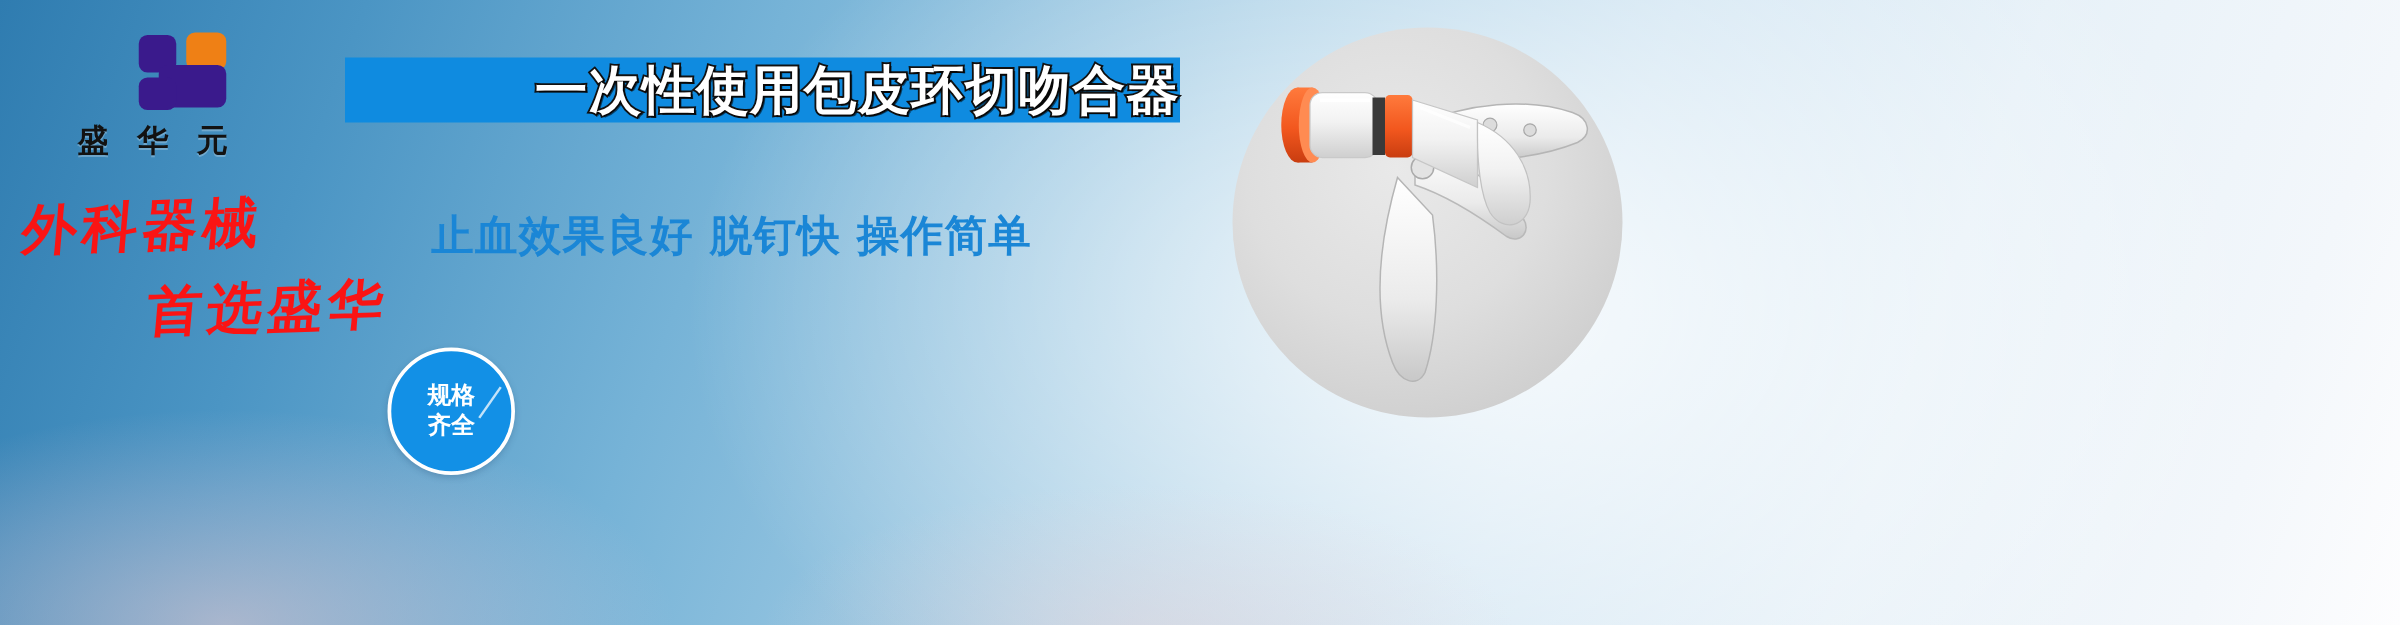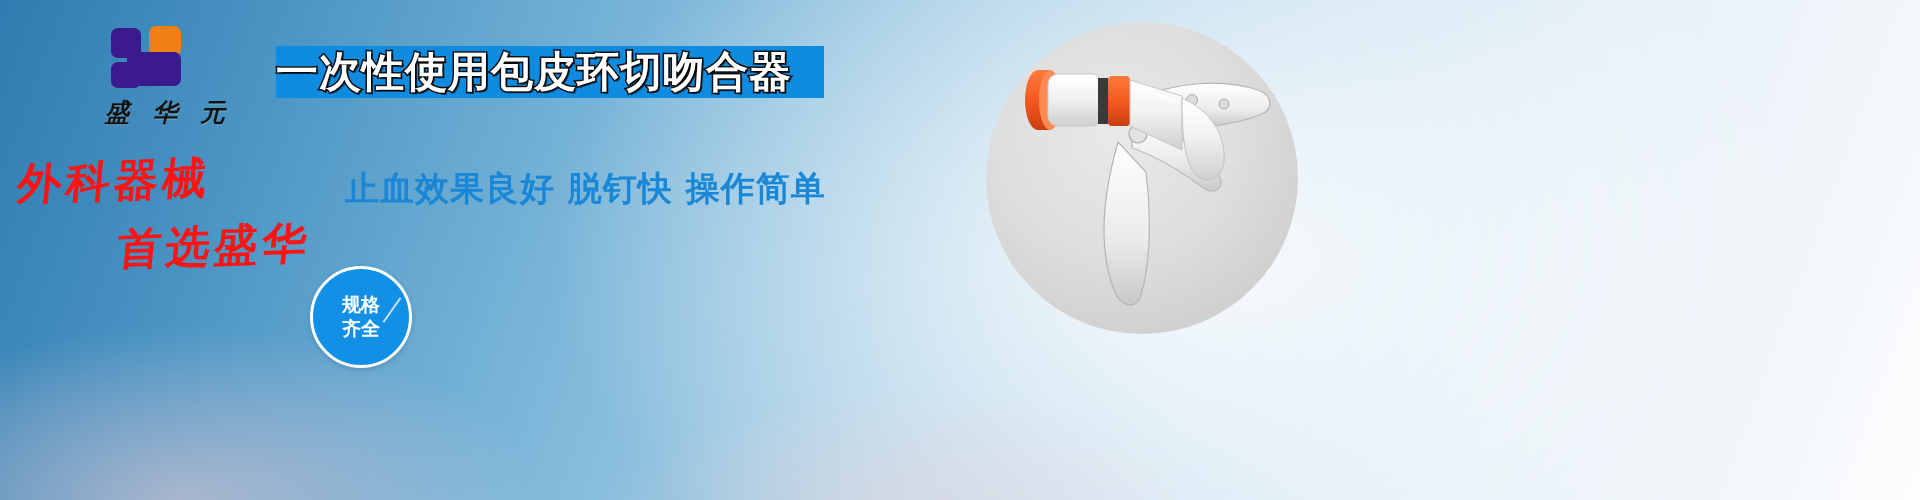--- a/index.html
+++ b/index.html
@@ -28,31 +28,30 @@
 
   
   .logo-wrap{position:absolute;left:62px;top:26px;width:170px;}
   .logo-mark{position:relative;width:72px;height:64px;margin:0 auto;}
   .lg{position:absolute;border-radius:7px;}
   .lg-a{left:0px;  top:2px;  width:30px;height:30px;background:#3a1a8c;}
   .lg-b{left:38px; top:0px;  width:32px;height:30px;background:#ef8015;}
   .lg-c{left:16px; top:26px; width:54px;height:34px;background:#3a1a8c;}
   .lg-d{left:0px;  top:36px; width:30px;height:26px;background:#3a1a8c;}
   .logo-name{
-    margin-top:6px;text-align:right;color:#121212;
+    margin-top:6px;text-align:left;color:#121212;
     font-size:25px;font-weight:700;letter-spacing:7px;
     font-family:"DejaVu Sans","Liberation Sans",sans-serif;
     text-shadow:0 1px 0 rgba(255,255,255,0.25);
-    font-style:italic;
   }
 
   
   .title-bar{
-    position:absolute;left:276px;top:46px;width:548px;height:52px;
-    background:#0f8be0;display:flex;align-items:center;justify-content:flex-start;
+    position:absolute;left:276px;top:46px;width:668px;height:52px;
+    background:#0f8be0;display:flex;align-items:center;justify-content:flex-end;
   }
   .title-text{
     color:#ffffff;font-size:42px;font-weight:700;line-height:1;
     letter-spacing:1px;white-space:nowrap;
     font-family:"DejaVu Sans","Liberation Sans",sans-serif;
     -webkit-text-stroke:3px #111111;
     paint-order:stroke fill;
     text-shadow:2px 2px 0 rgba(0,0,0,0.55);
   }
 
@@ -66,21 +65,21 @@
   
   .subtitle{
     position:absolute;left:345px;top:166px;
     color:#1a86d6;font-size:34px;font-weight:600;white-space:nowrap;
     font-family:"DejaVu Sans","Liberation Sans",sans-serif;
     letter-spacing:1px;
     text-align:center;
   }
 
   
-  .badges{position:absolute;left:310px;top:266px;display:flex;gap:36px;}
+  .badges{position:absolute;left:310px;top:278px;display:flex;gap:36px;}
   .badge{
     width:96px;height:96px;border-radius:50%;
     background:#1290e6;
     border:3px solid #ffffff;
     box-shadow:0 2px 5px rgba(40,80,120,0.28);
     display:flex;flex-direction:column;align-items:center;justify-content:center;
     color:#ffffff;font-size:19px;font-weight:600;line-height:1.25;
     font-family:"DejaVu Sans","Liberation Sans",sans-serif;
     position:relative;overflow:hidden;
   }

